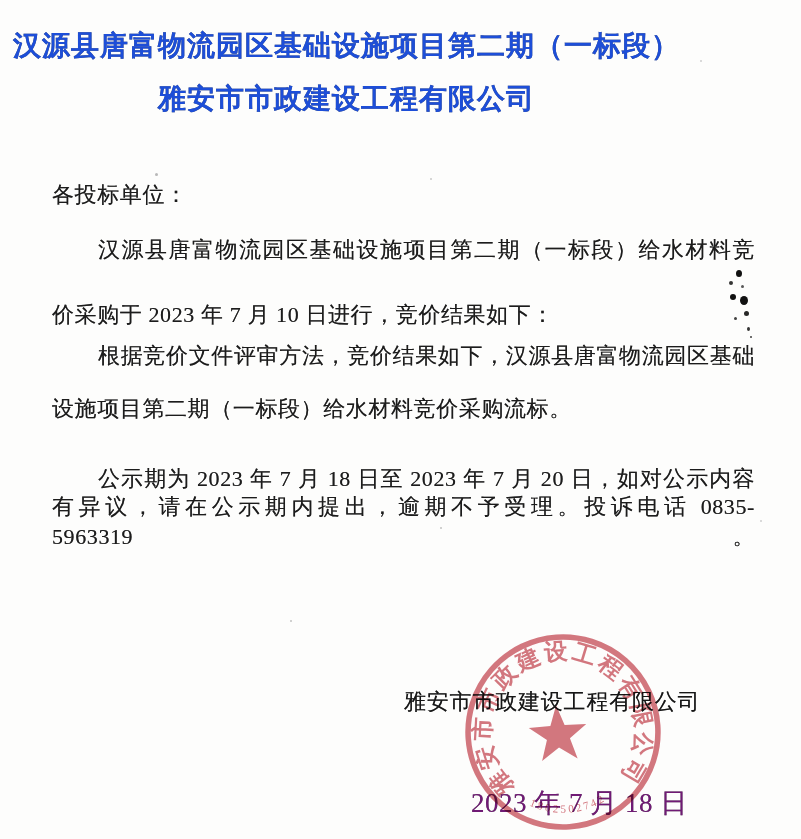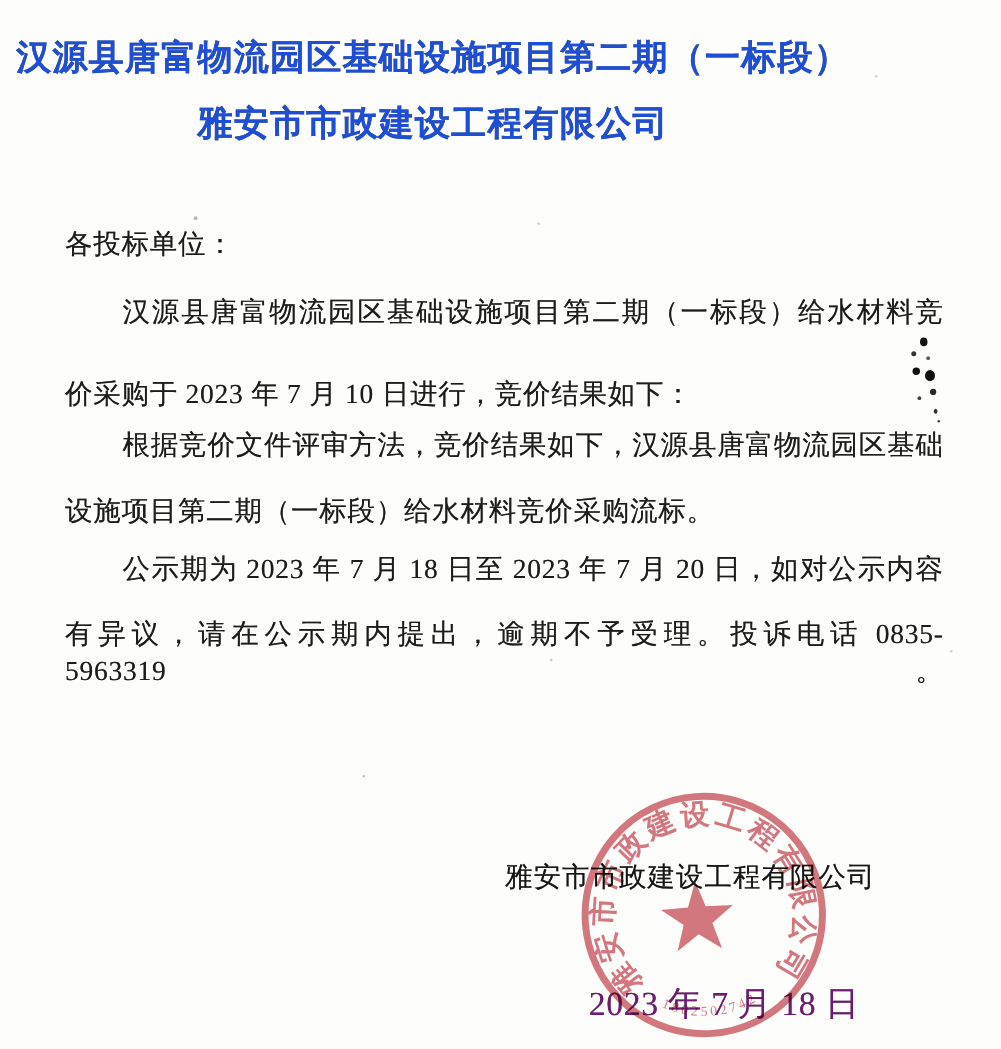--- a/index.html
+++ b/index.html
@@ -37,21 +37,21 @@
     white-space:normal;
     text-align:justify;
     text-align-last:justify;
   }
   .ind{text-indent:46px;}
   .l-salut{top:180px;}
   .l-p1a{top:235px;}
   .l-p1b{top:300px;}
   .l-p2a{top:341px;}
   .l-p2b{top:394px;}
-  .l-p3a{top:440px;}
+  .l-p3a{top:464px;}
   .l-p3b{top:492px;}
   .sig-company{
     position:absolute;left:404px;top:687px;
     font-size:22px;letter-spacing:.8px;
     color:#161616;white-space:nowrap;
     text-shadow:0 0 .4px rgba(20,20,20,.6);
     z-index:3;
   }
   .sig-date{
     position:absolute;left:471px;top:785px;

